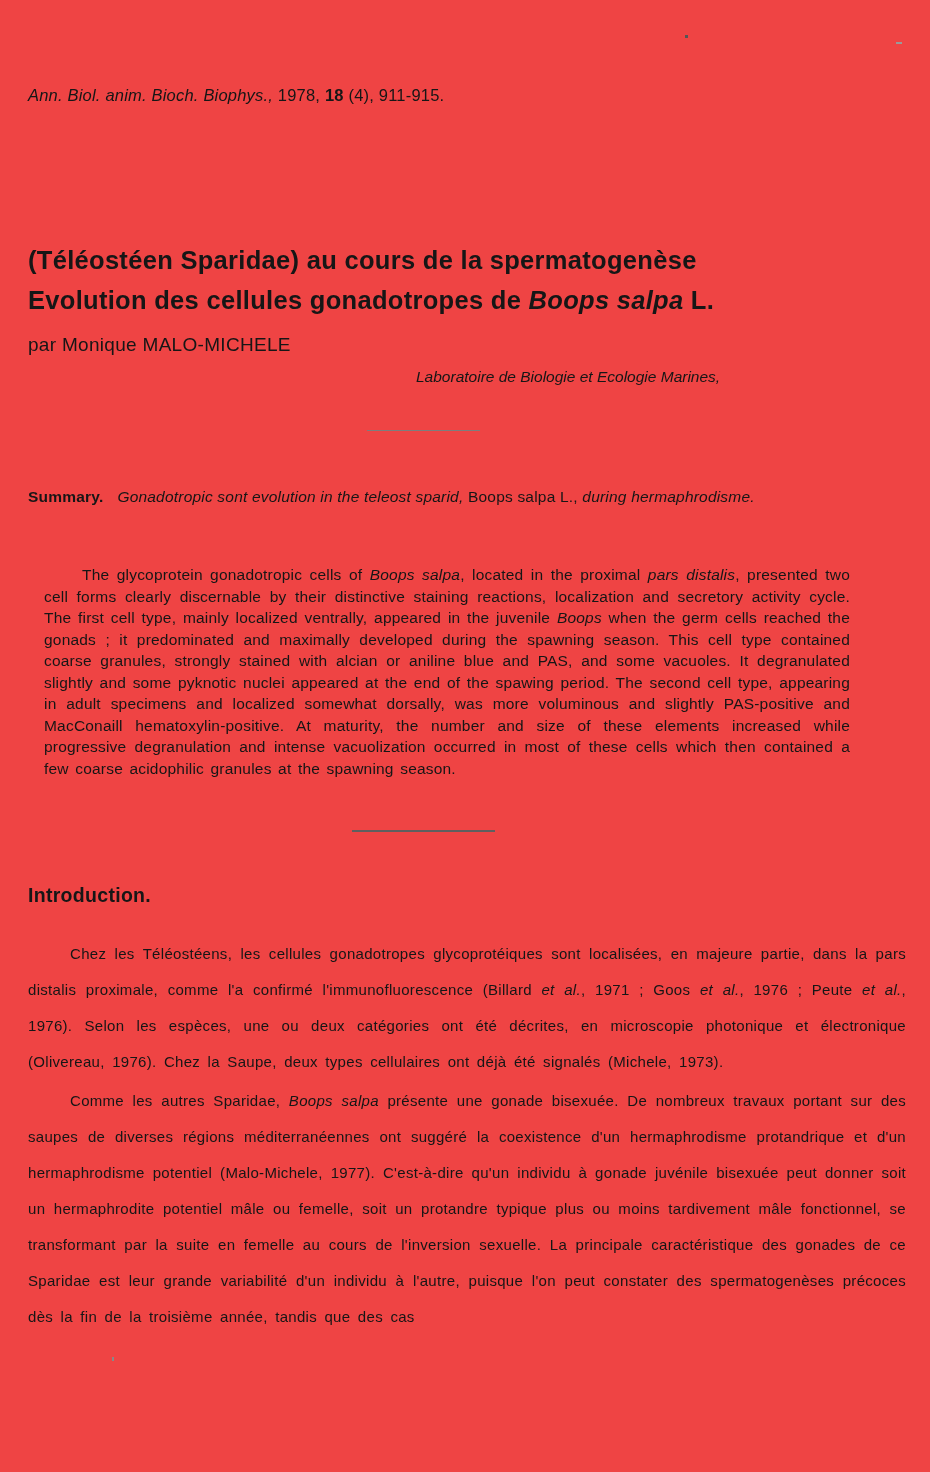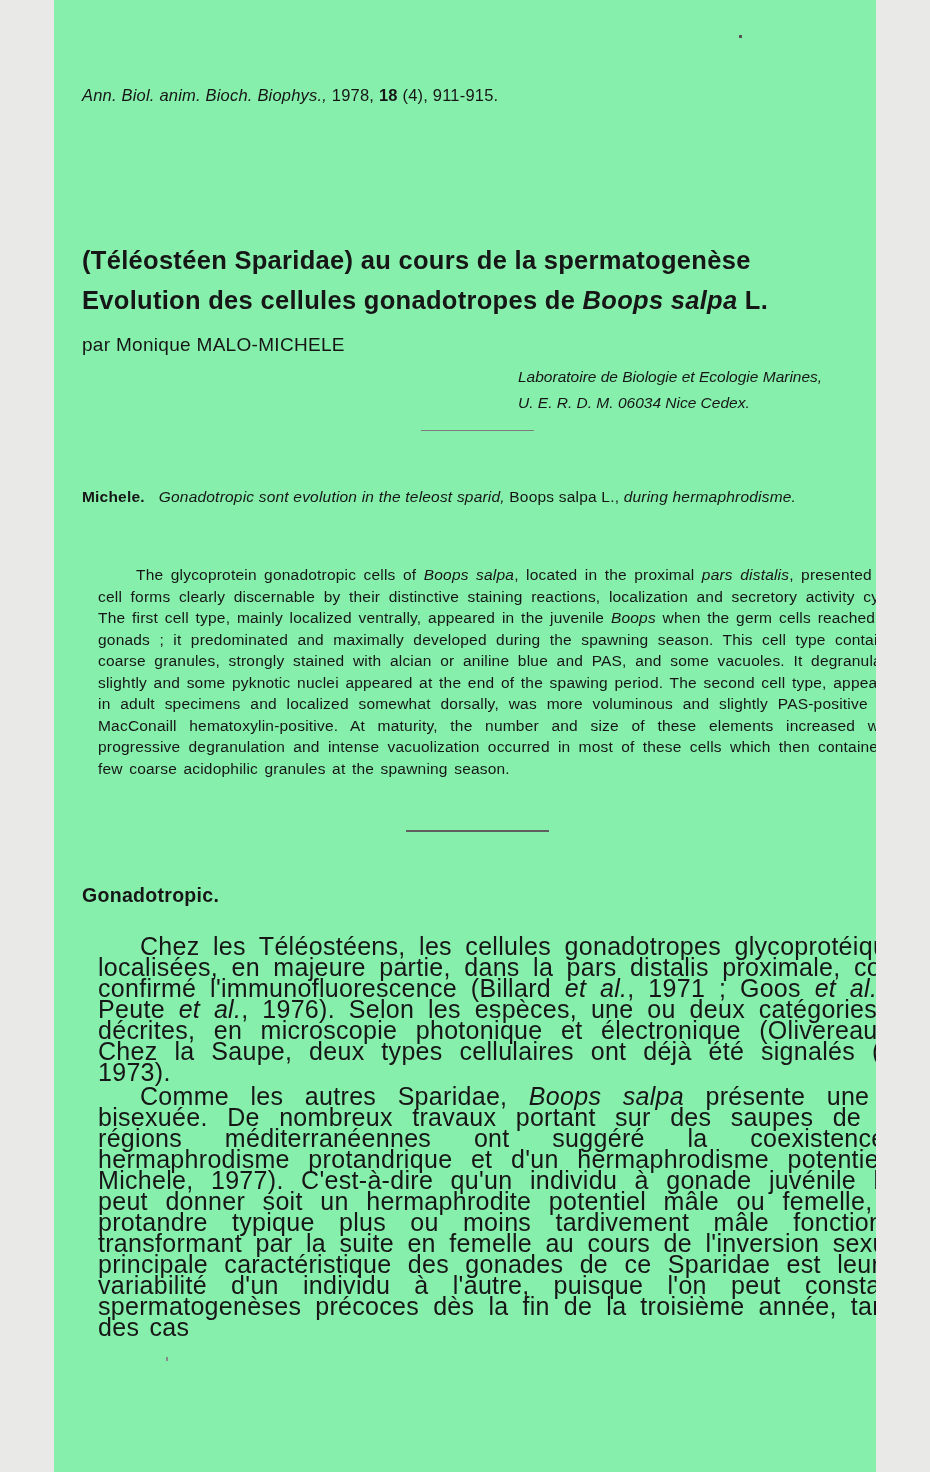--- a/index.html
+++ b/index.html
@@ -1,21 +1,21 @@
 <!DOCTYPE html>
 <html><head>
 <meta charset="utf-8">
 <style>
   html, body { margin: 0; padding: 0; background: #e9e9e7; }
   .page {
     position: relative;
-    width: 822px;
+    width: 930px;
     height: 1472px;
     margin: 0 auto;
-    background: #86efac;
+    background: #ef4444;
     color: #161616;
     font-family: "Liberation Sans", "DejaVu Sans", sans-serif;
     overflow: hidden;
   }
   .it { font-style: italic; }
   .b  { font-weight: bold; }
 
   .citation {
     position: absolute; left: 28px; top: 86px;
     font-size: 16.5px; letter-spacing: 0.2px; margin: 0;
@@ -27,21 +27,21 @@
     letter-spacing: 0.3px; margin: 0;
   }
   .title .tl { display: block; }
 
   .author {
     position: absolute; left: 28px; top: 334px;
     font-size: 19px; letter-spacing: 0.3px; margin: 0;
   }
 
   .affil {
-    position: absolute; left: 464px; top: 364px;
+    position: absolute; left: 416px; top: 364px;
     font-style: italic; font-size: 15.5px; line-height: 26px; margin: 0;
   }
   .affil .al { display: block; }
 
   .rule { position: absolute; background: #7d7d7d; }
   .rule1 { left: 367px; top: 430px; width: 113px; height: 1px; }
   .rule2 { left: 352px; top: 830px; width: 143px; height: 2px; background: #5f5f5f; }
 
   .summary-head {
     position: absolute; left: 28px; top: 486px; width: 806px;
@@ -56,22 +56,22 @@
     word-spacing: 2px; text-align: justify; text-indent: 38px; margin: 16px;
   }
 
   .intro-head {
     position: absolute; left: 28px; top: 884px;
     font-size: 19.5px; font-weight: bold; letter-spacing: 0.3px; margin: 0;
   }
 
   .intro-text {
     position: absolute; left: 28px; top: 936px; width: 878px;
-    font-size: 25px; line-height: 21px; letter-spacing: 0.3px;
-    word-spacing: 3px; text-align: justify; margin-left: 16px;
+    font-size: 15px; line-height: 36px; letter-spacing: 0.3px;
+    word-spacing: 3px; text-align: justify;
   }
   .intro-text p { margin: 0; text-indent: 42px; }
   .intro-text p + p { margin-top: 3px; }
 
   .speck { position: absolute; background: #555; }
   .speck1 { left: 685px; top: 35px; width: 3px; height: 3px; }
   .speck2 { left: 896px; top: 42px; width: 6px; height: 2px; background: #9a9a9a; }
   .speck3 { left: 112px; top: 1357px; width: 2px; height: 4px; background: #888; }
 </style>
 </head>
@@ -83,32 +83,31 @@
 
   <h1 class="title">
       <span class="tl">(Téléostéen Sparidae) au cours de la spermatogenèse</span>
       <span class="tl"><span>Evolution des cellules gonadotropes de </span><span class="it">Boops salpa</span><span> L.</span></span>
     </h1>
 
   <p class="author">par Monique MALO-MICHELE</p>
 
   <p class="affil">
       <span class="al">Laboratoire de Biologie et Ecologie Marines,</span>
-      <span class="al">U. E. R. D. M. 06034 Nice Cedex.</span>
     </p>
 
   <div class="rule rule1"></div>
 
-  <p class="summary-head"><span class="b">Michele.</span><span class="gap"></span><span class="it">Gonadotropic sont evolution in the teleost sparid, </span><span>Boops salpa L.,</span><span class="it"> during hermaphrodisme.</span></p>
+  <p class="summary-head"><span class="b">Summary.</span><span class="gap"></span><span class="it">Gonadotropic sont evolution in the teleost sparid, </span><span>Boops salpa L.,</span><span class="it"> during hermaphrodisme.</span></p>
 
   <p class="summary-body"><span>The glycoprotein gonadotropic cells of </span><span class="it">Boops salpa</span><span>, located in the proximal </span><span class="it">pars distalis</span><span>, presented two cell forms clearly discernable by their distinctive staining reactions, localization and secretory activity cycle. The first cell type, mainly localized ventrally, appeared in the juvenile </span><span class="it">Boops</span><span> when the germ cells reached the gonads ; it predominated and maximally developed during the spawning season. This cell type contained coarse granules, strongly stained with alcian or aniline blue and PAS, and some vacuoles. It degranulated slightly and some pyknotic nuclei appeared at the end of the spawing period. The second cell type, appearing in adult specimens and localized somewhat dorsally, was more voluminous and slightly PAS-positive and MacConaill hematoxylin-positive. At maturity, the number and size of these elements increased while progressive degranulation and intense vacuolization occurred in most of these cells which then contained a few coarse acidophilic granules at the spawning season.</span></p>
 
   <div class="rule rule2"></div>
 
-  <h2 class="intro-head">Gonadotropic.</h2>
+  <h2 class="intro-head">Introduction.</h2>
 
   <div class="intro-text">
     <p><span>Chez les Téléostéens, les cellules gonadotropes glycoprotéiques sont localisées, en majeure partie, dans la pars distalis proximale, comme l'a confirmé l'immunofluorescence (Billard </span><span class="it">et al.</span><span>, 1971 ; Goos </span><span class="it">et al.</span><span>, 1976 ; Peute </span><span class="it">et al.</span><span>, 1976). Selon les espèces, une ou deux catégories ont été décrites, en microscopie photonique et électronique (Olivereau, 1976). Chez la Saupe, deux types cellulaires ont déjà été signalés (Michele, 1973).</span></p>
     <p><span>Comme les autres Sparidae, </span><span class="it">Boops salpa</span><span> présente une gonade bisexuée. De nombreux travaux portant sur des saupes de diverses régions méditerranéennes ont suggéré la coexistence d'un hermaphrodisme protandrique et d'un hermaphrodisme potentiel (Malo-Michele, 1977). C'est-à-dire qu'un individu à gonade juvénile bisexuée peut donner soit un hermaphrodite potentiel mâle ou femelle, soit un protandre typique plus ou moins tardivement mâle fonctionnel, se transformant par la suite en femelle au cours de l'inversion sexuelle. La principale caractéristique des gonades de ce Sparidae est leur grande variabilité d'un individu à l'autre, puisque l'on peut constater des spermatogenèses précoces dès la fin de la troisième année, tandis que des cas</span></p>
   </div>
 
   <div class="speck speck1"></div>
   <div class="speck speck2"></div>
   <div class="speck speck3"></div>
 

